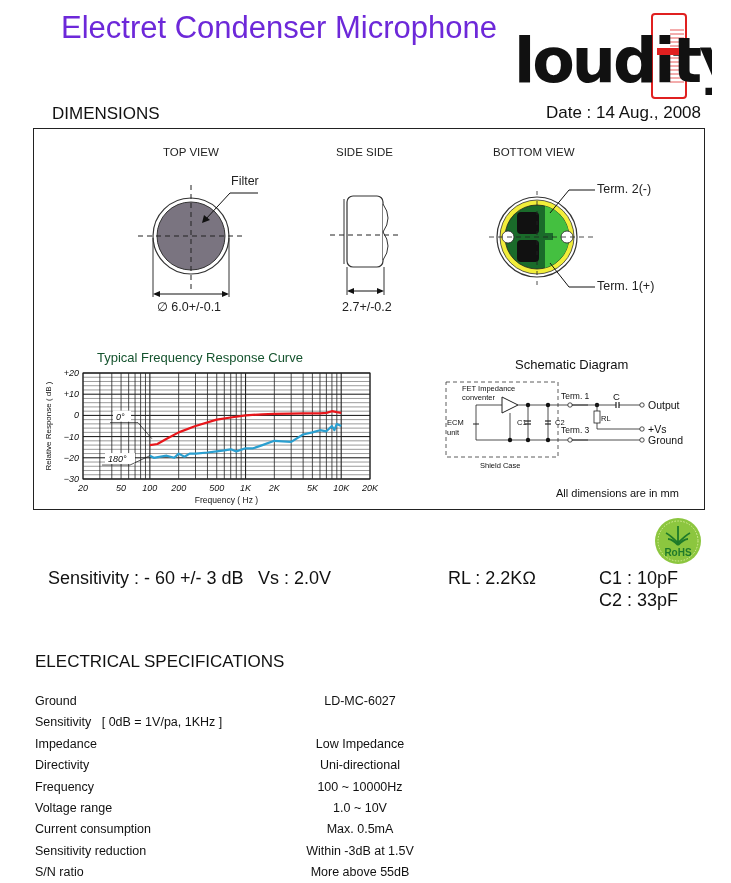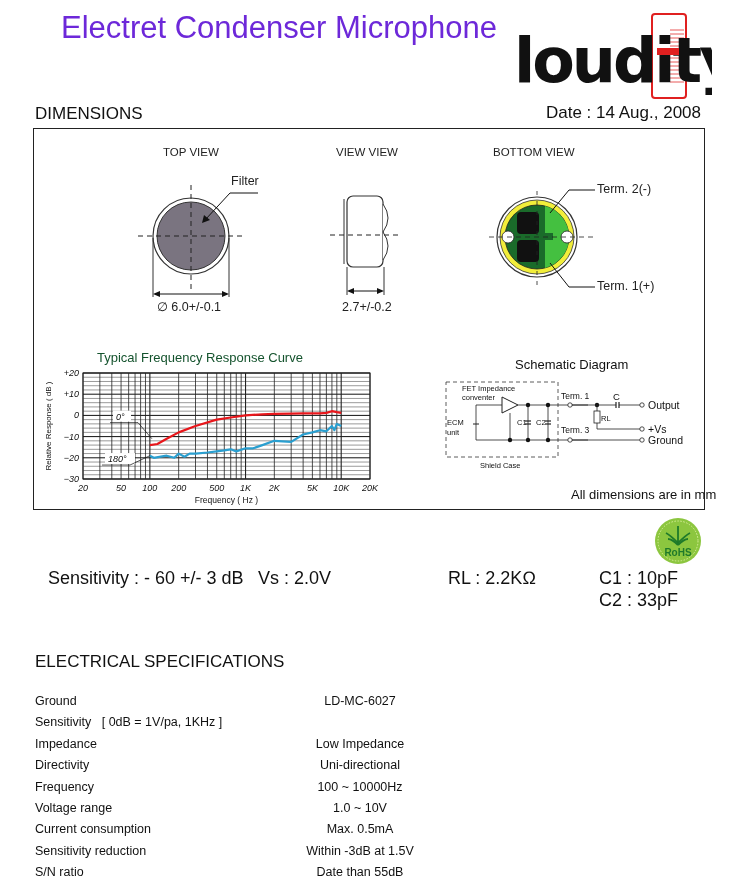--- a/index.html
+++ b/index.html
@@ -41,27 +41,27 @@
       <line x1="158" y1="58" x2="172" y2="58"></line>
         <line x1="158" y1="62" x2="172" y2="62"></line>
       <line x1="158" y1="66" x2="172" y2="66"></line>
         <line x1="158" y1="70" x2="172" y2="70"></line>
     </g>
     <text x="2" y="70" font-family="DejaVu Sans, sans-serif" font-weight="bold" font-size="62" fill="#111" letter-spacing="-3">loudity</text>
     <rect x="145" y="36" width="22" height="7" fill="#e02020"></rect>
   </svg>
 </div>
 
-<div class="abs section" style="left:35px; top:104px;">DIMENSIONS</div>
+<div class="abs section" style="left:52px; top:104px;">DIMENSIONS</div>
 <div class="abs date">Date : 14 Aug., 2008</div>
 
 <div class="abs box"></div>
 
 <div class="abs view-label" style="left:163px; top:146px;">TOP VIEW</div>
-<div class="abs view-label" style="left:336px; top:146px;">VIEW VIEW</div>
+<div class="abs view-label" style="left:336px; top:146px;">SIDE SIDE</div>
 <div class="abs view-label" style="left:493px; top:146px;">BOTTOM VIEW</div>
 
 <svg class="abs" style="left:130px; top:165px;" width="140" height="140">
   <circle cx="61" cy="71" r="38" fill="#fff" stroke="#333" stroke-width="1.2"></circle>
   <circle cx="61" cy="71" r="34" fill="#7a7480" stroke="#333" stroke-width="1"></circle>
   <line x1="61" y1="20" x2="61" y2="125" stroke="#222" stroke-dasharray="5,4" stroke-width="1"></line>
   <line x1="8" y1="71" x2="112" y2="71" stroke="#222" stroke-dasharray="5,4" stroke-width="1"></line>
   <line x1="23" y1="73" x2="23" y2="132" stroke="#333" stroke-width="1"></line>
   <line x1="99" y1="73" x2="99" y2="132" stroke="#333" stroke-width="1"></line>
   <line x1="25" y1="129" x2="97" y2="129" stroke="#111" stroke-width="1"></line>
@@ -241,30 +241,30 @@
 </svg>
 <div class="abs" style="left:462px; top:384px; font-size:7.5px; line-height:9px;">
   <div>FET Impedance</div>
   <div>conventer</div>
 </div>
 <div class="abs" style="left:447px; top:418px; font-size:7.5px; line-height:10px;">
   <div>ECM</div>
   <div>unit</div>
 </div>
 <div class="abs" style="left:517px; top:418px; font-size:7.5px;">C1</div>
-<div class="abs" style="left:536px; top:418px; font-size:7.5px;">C2</div>
+<div class="abs" style="left:555px; top:418px; font-size:7.5px;">C2</div>
 <div class="abs" style="left:561px; top:391px; font-size:8.5px;">Term. 1</div>
 <div class="abs" style="left:561px; top:425px; font-size:8.5px;">Term. 3</div>
 <div class="abs" style="left:613px; top:391px; font-size:9.5px;">C</div>
 <div class="abs" style="left:601px; top:414px; font-size:7.5px;">RL</div>
 <div class="abs" style="left:648px; top:399px; font-size:10.5px;">Output</div>
 <div class="abs" style="left:648px; top:423px; font-size:10.5px;">+Vs</div>
 <div class="abs" style="left:648px; top:434px; font-size:10.5px;">Ground</div>
 <div class="abs" style="left:480px; top:461px; font-size:7.5px;">Shield Case</div>
-<div class="abs" style="left:571px; top:487px; font-size:13px; white-space:nowrap;">All dimensions are in mm</div>
+<div class="abs" style="left:556px; top:487px; font-size:11px; white-space:nowrap;">All dimensions are in mm</div>
 
 <svg class="abs" style="left:654px; top:517px;" width="48" height="48">
   <circle cx="24" cy="24" r="23" fill="#8cc63f"></circle>
   <circle cx="24" cy="24" r="20" fill="none" stroke="#d8ef9a" stroke-width="1" stroke-dasharray="1.5,1.5"></circle>
   <g stroke="#1f7a2a" stroke-width="1.8" fill="none">
     <line x1="24" y1="9" x2="24" y2="28"></line>
     <path d="M24,26 Q16,18 12,16"></path>
       <path d="M24,26 Q32,18 36,16"></path>
     <path d="M24,28 Q18,22 14,22"></path>
       <path d="M24,28 Q30,22 34,22"></path>
@@ -306,15 +306,15 @@
     <div class="spec-row" style="top: 819.4px;">
       <span class="spec-label" style="white-space: pre;">Current consumption</span>
       <span class="spec-value">Max. 0.5mA</span>
     </div>
     <div class="spec-row" style="top: 840.8px;">
       <span class="spec-label" style="white-space: pre;">Sensitivity reduction</span>
       <span class="spec-value">Within -3dB at 1.5V</span>
     </div>
     <div class="spec-row" style="top: 862.2px;">
       <span class="spec-label" style="white-space: pre;">S/N ratio</span>
-      <span class="spec-value">Date than 55dB</span>
+      <span class="spec-value">More above 55dB</span>
     </div>
   </div>
 
 </body></html>

